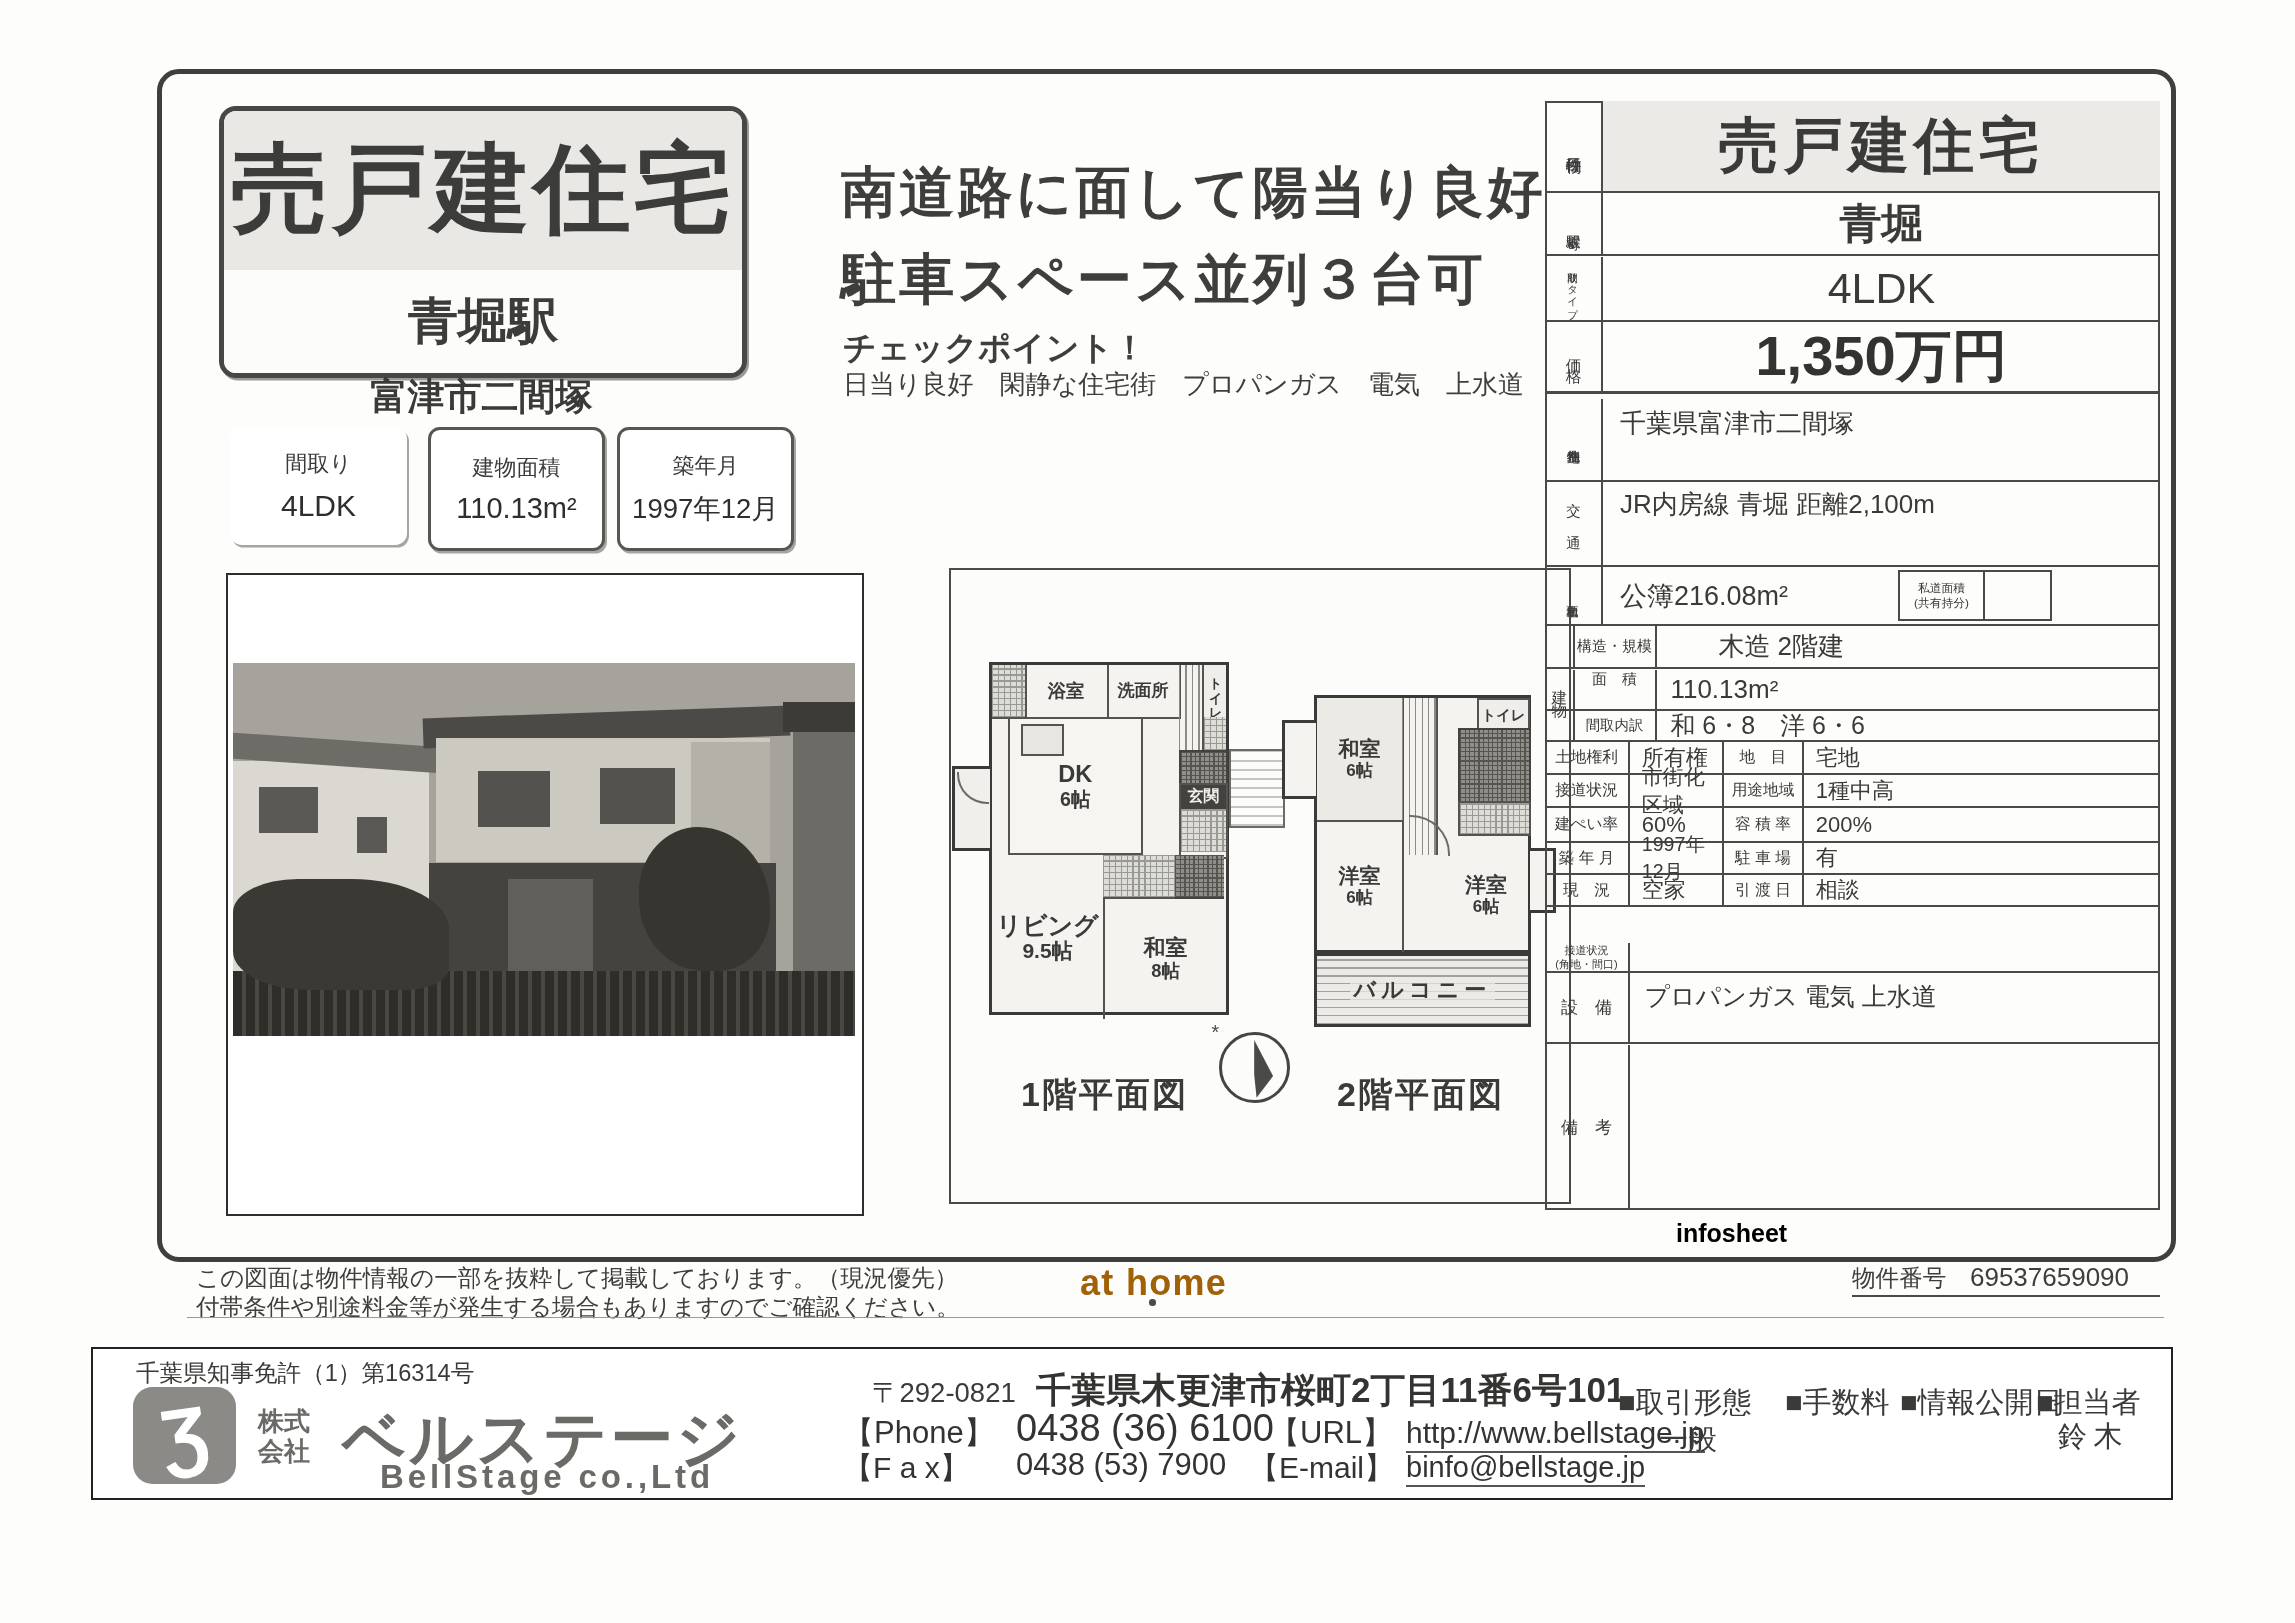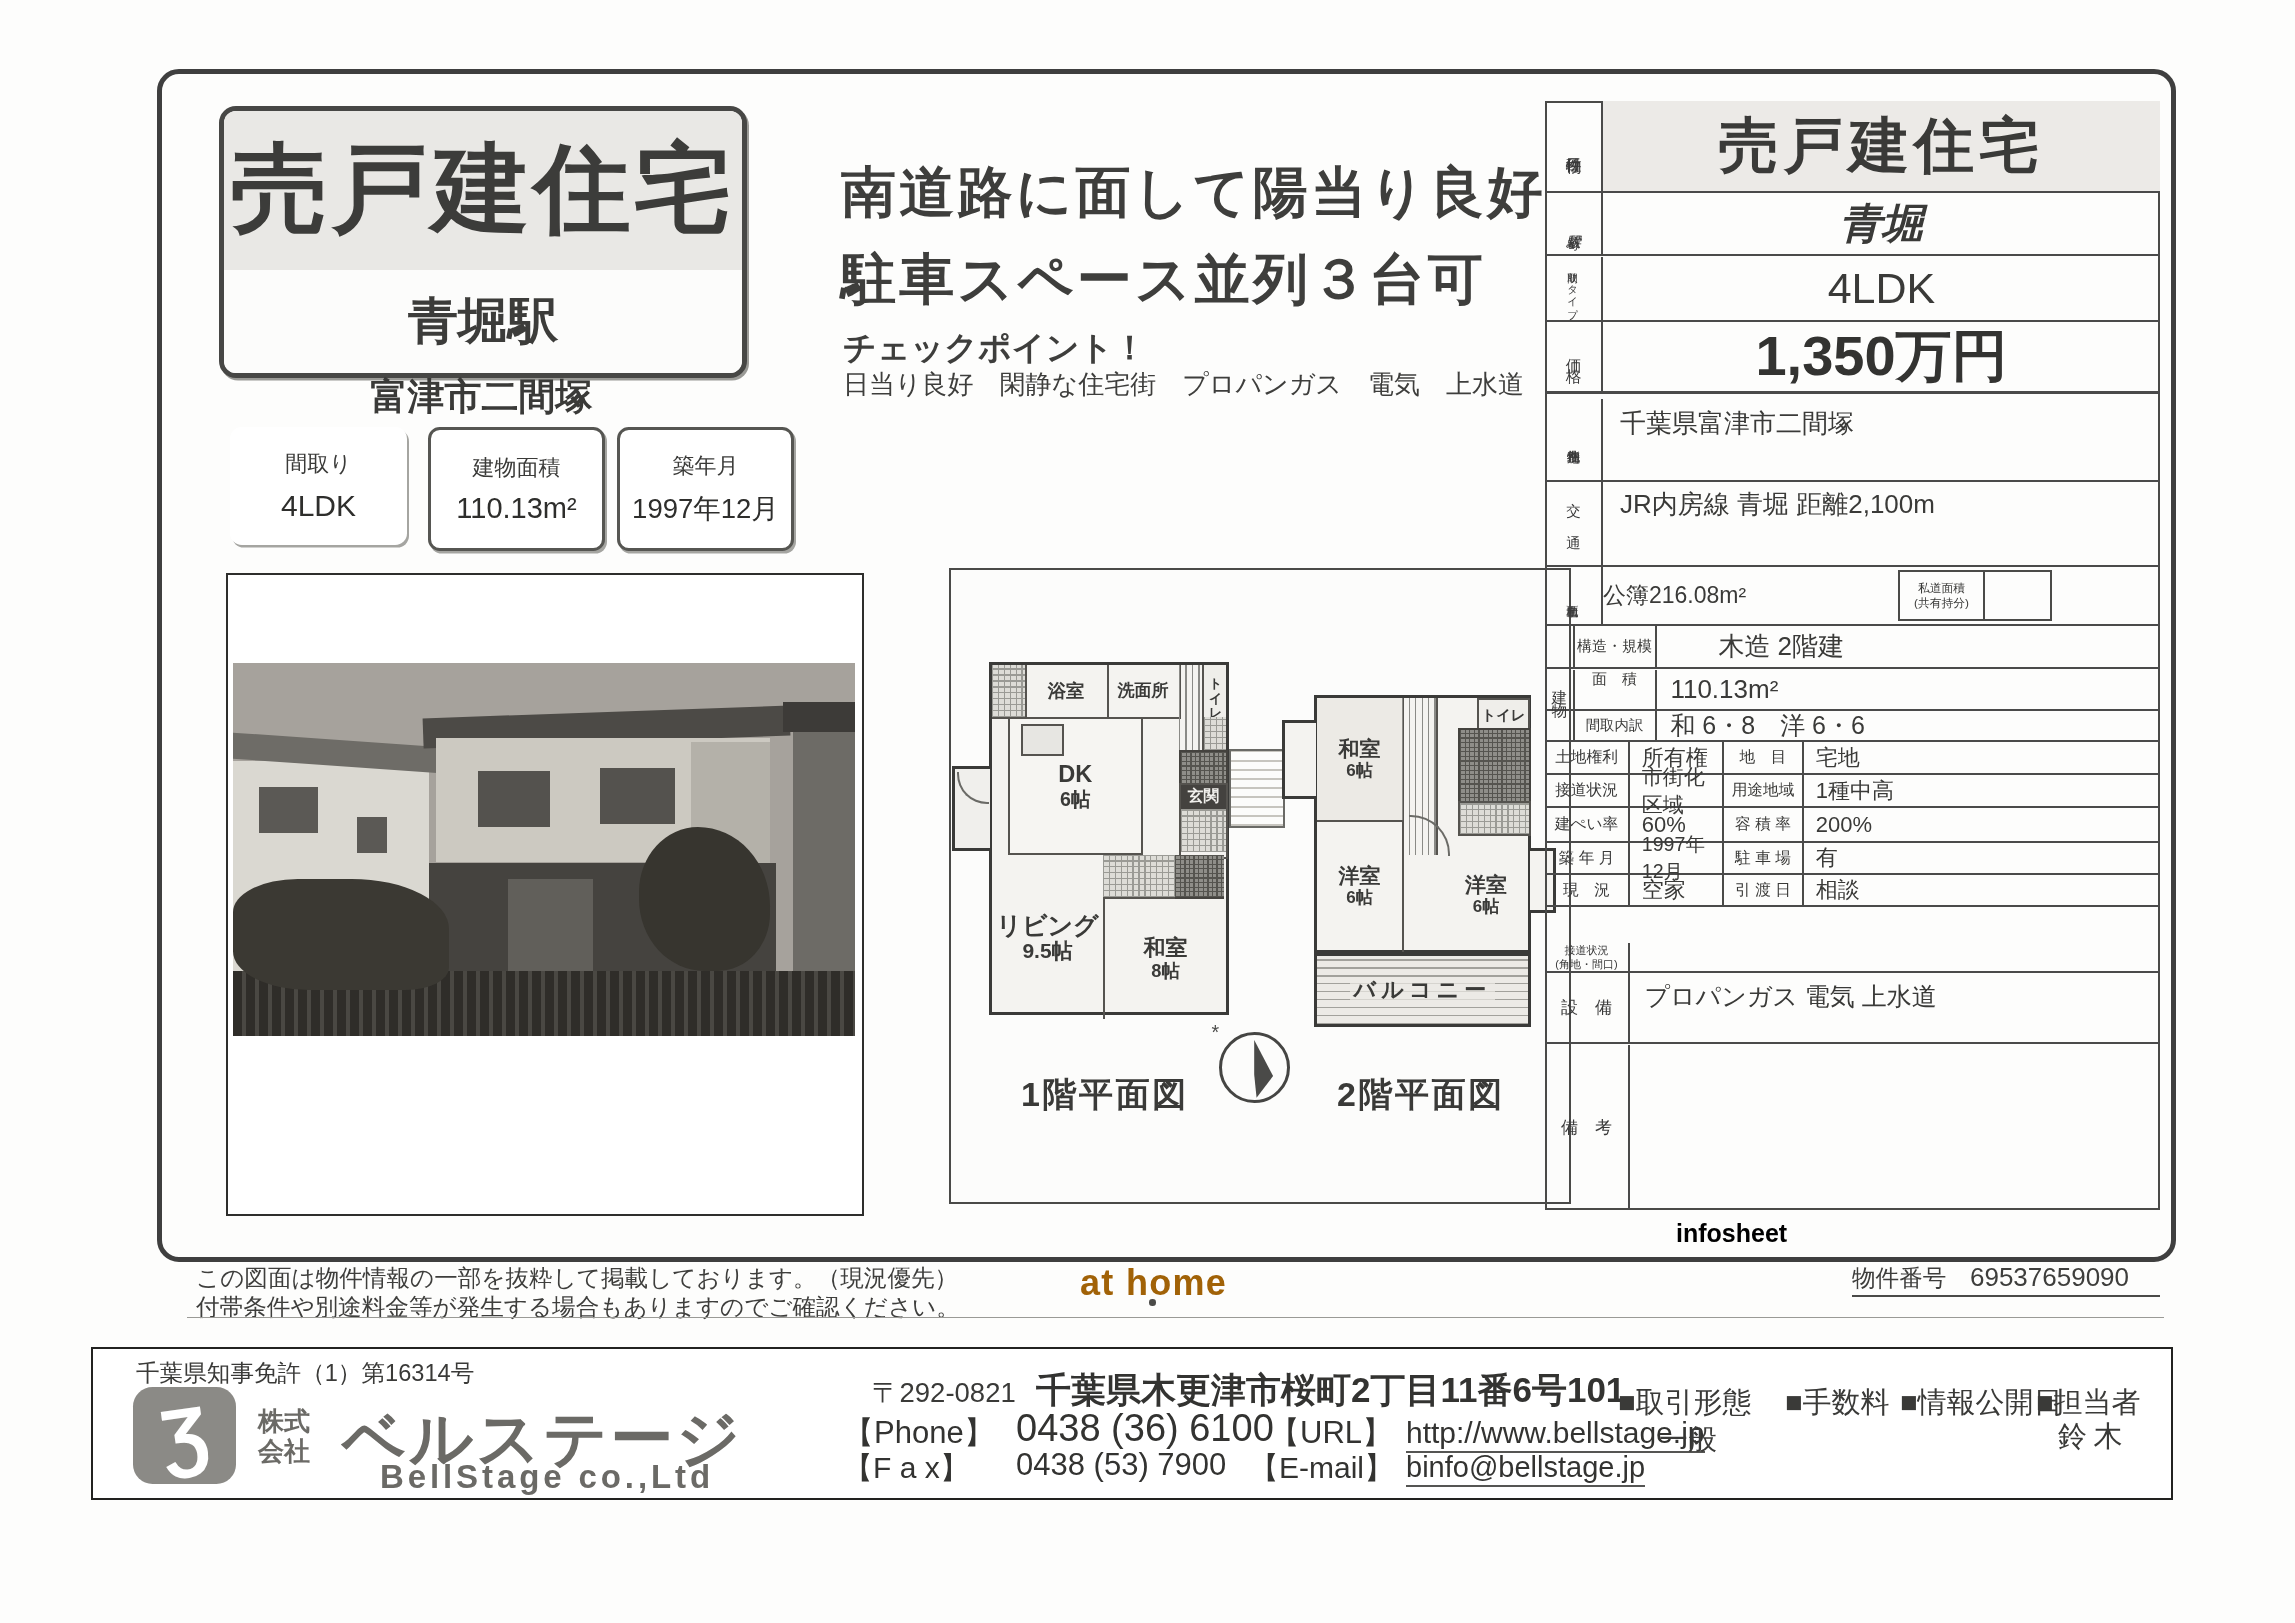--- a/index.html
+++ b/index.html
@@ -174,21 +174,21 @@
   <div class="abs" style="left:1545px;top:101px;width:615px;height:1109px;border:2.6px solid #4a4a48;box-sizing:border-box;"></div>
 
   <div class="trow" style="top:101px;height:92px;">
     <div class="tlabel">
         <span class="vlabel" style="font-size:15.7px;">物件種目</span>
       </div>
     <div class="tval center" style="background:#eceae7;">
       <span style="font-size:60px;font-weight:bold;letter-spacing:5.2px;color:#3a3a38;width:100%;text-align:center;">売戸建住宅</span>
     </div>
   </div>
-  <div class="trow" style="top:193px;height:63px;font-style:italic;">
+  <div class="trow" style="top:193px;height:63px;">
     <div class="tlabel">
         <span class="vlabel" style="font-size:14.4px;">最寄駅</span>
       </div>
     <div class="tval center">
         <span style="font-size:42px;font-weight:bold;width:100%;text-align:center;color:#3a3a38;">青堀</span>
       </div>
   </div>
   <div class="trow" style="top:257px;height:65px;">
     <div class="tlabel">
         <span class="vlabel" style="font-size:10.5px;">間取りタイプ</span>
@@ -220,21 +220,21 @@
       </div>
     <div class="tval" style="align-items:flex-start;">
       <span style="font-size:26px;padding:5.2px 0 0 17px;color:#3a3a38;">JR内房線 青堀 距離2,100m</span>
     </div>
   </div>
   <div class="trow" style="top:567px;height:59px;">
     <div class="tlabel">
         <span class="vlabel" style="font-size:11.8px;">土地面積</span>
       </div>
     <div class="tval">
-      <span style="font-size:23px;color:#3a3a38;">公簿216.08m²</span>
+      <span style="font-size:27px;padding-left:17px;color:#3a3a38;">公簿216.08m²</span>
     </div>
     <div class="abs" style="left:353px;top:3.3px;width:154px;height:51px;border:2px solid #4a4a48;box-sizing:border-box;display:flex;">
       <div class="center" style="width:85px;border-right:2px solid #4a4a48;box-sizing:border-box;">
         <span style="font-size:11.8px;white-space:pre-line;text-align:center;color:#3a3a38;line-height:1.25;">私道面積
 (共有持分)</span>
       </div>
       <div class="center" style="flex:1;">
         <span style="font-size:13px;"></span>
       </div>
     </div>

